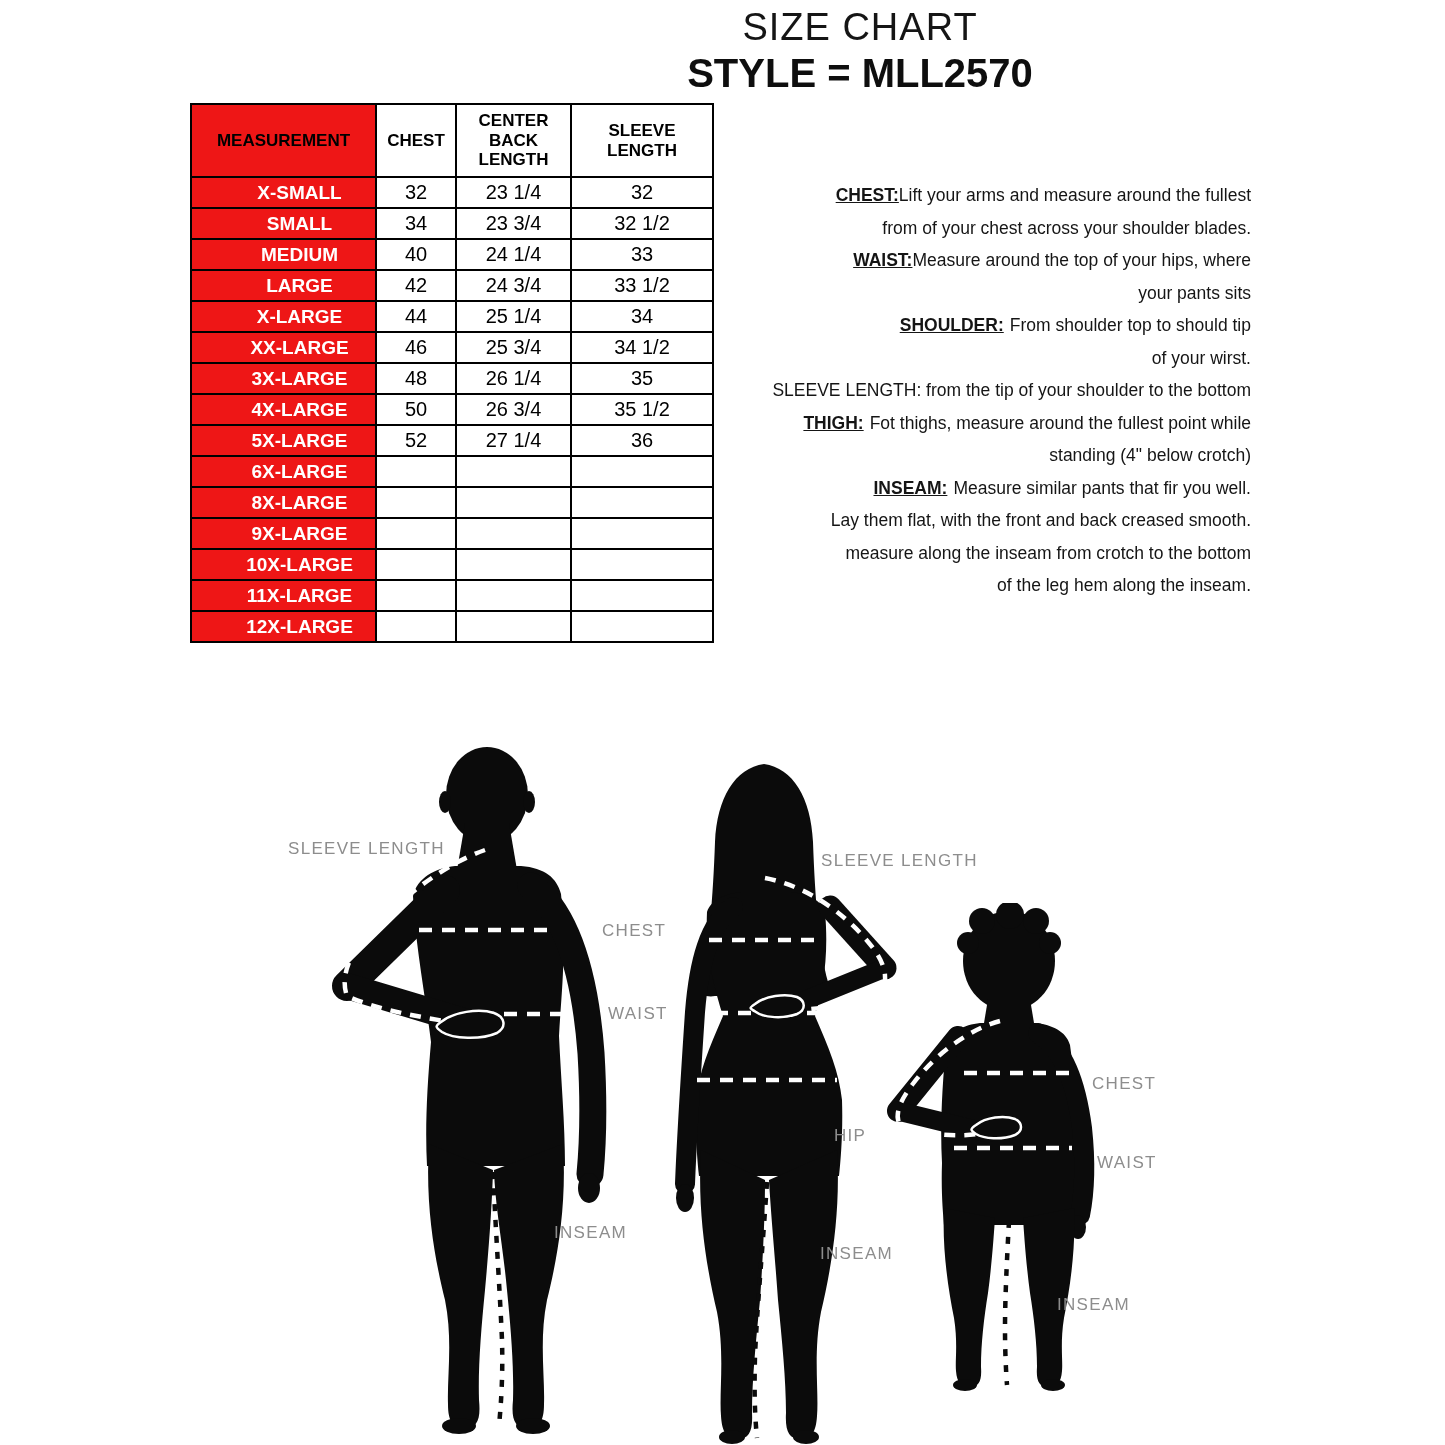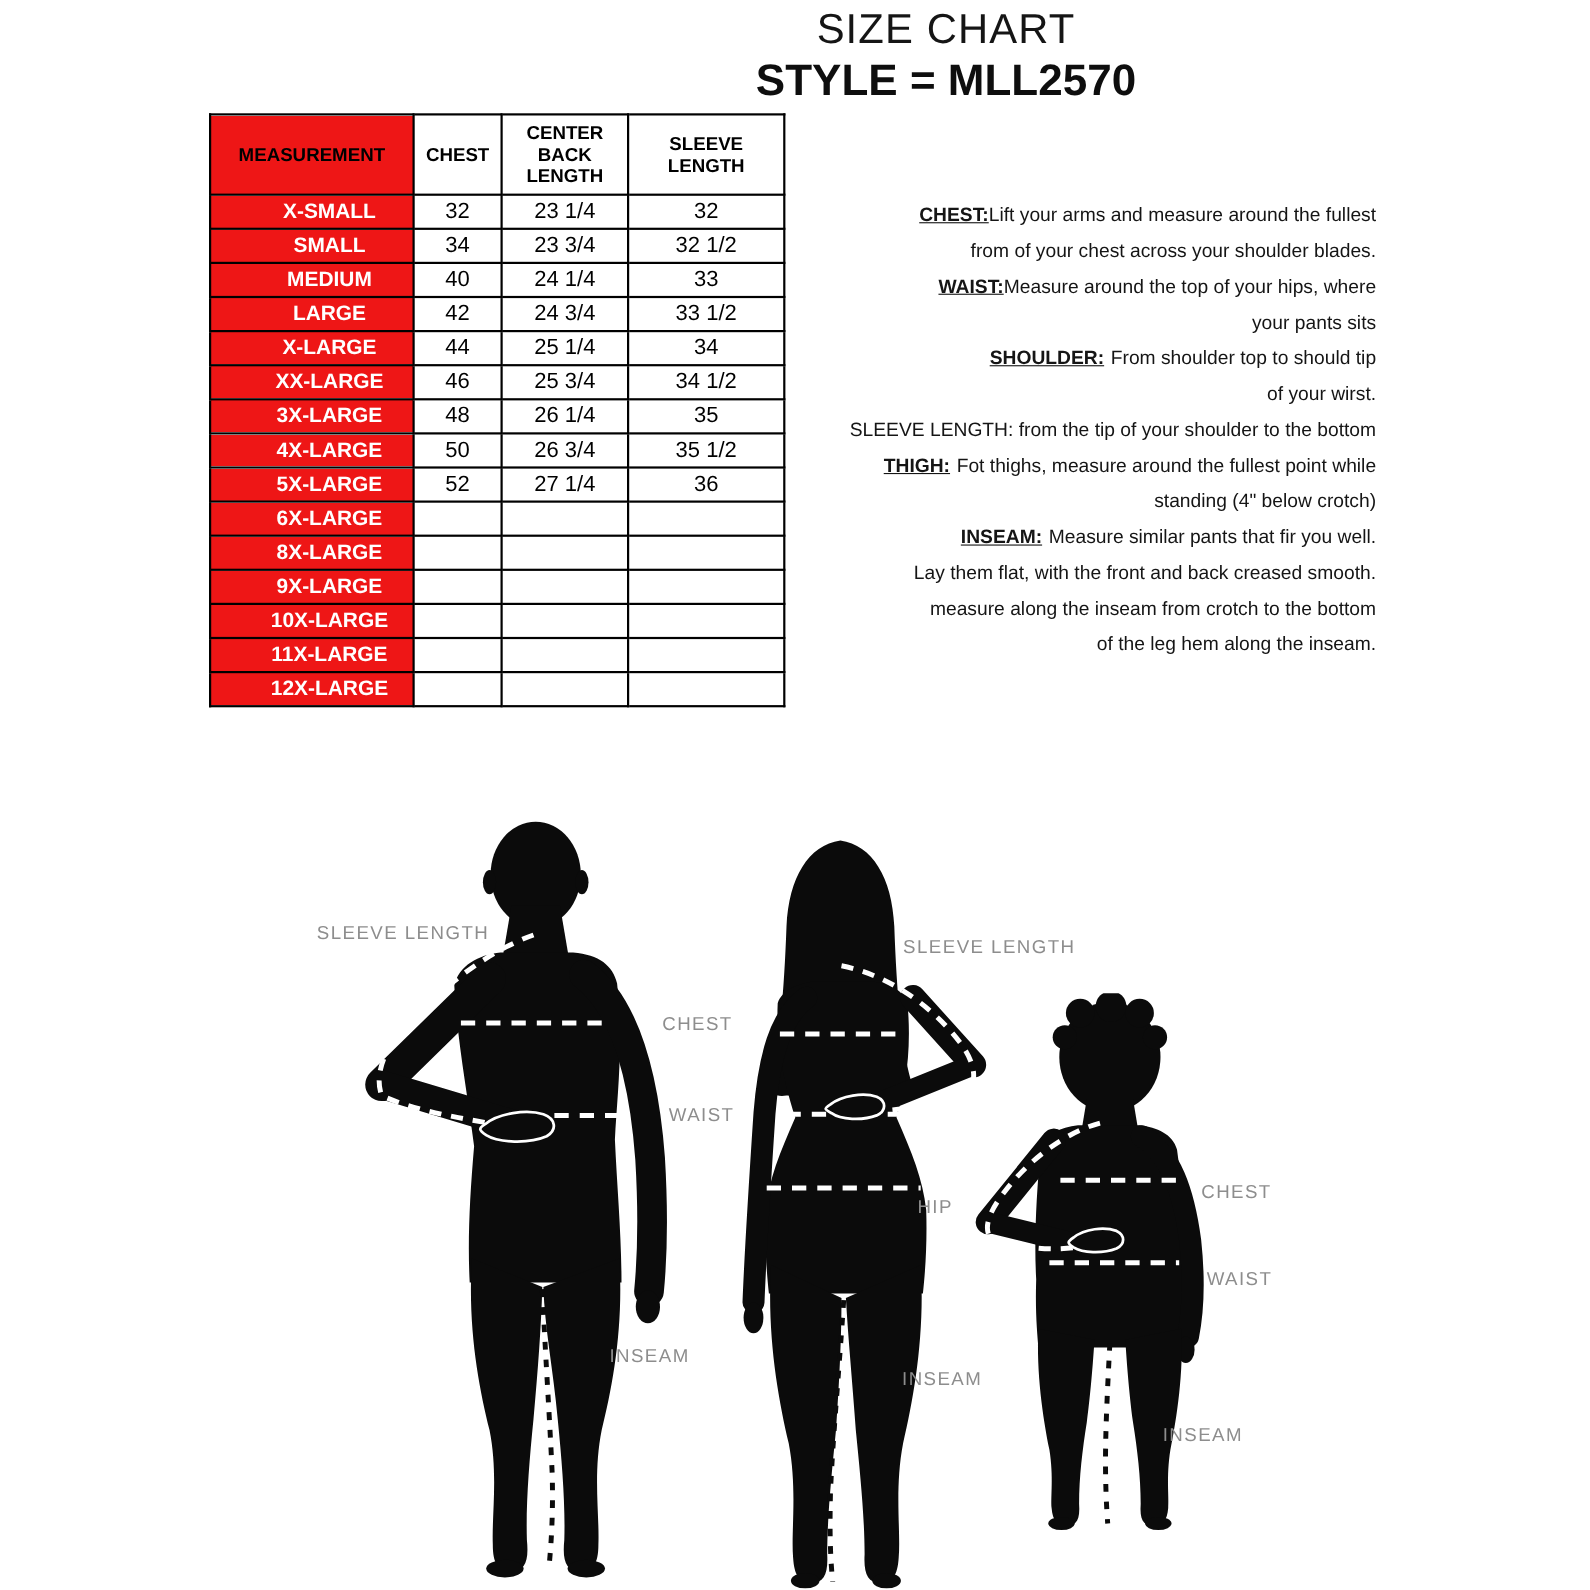--- a/index.html
+++ b/index.html
@@ -254,19 +254,19 @@
     <path class="hand" d="M106,222 C116,214 134,212 145,216
       C153,220 153,228 145,232 C132,237 114,236 106,231 C100,227 100,226 106,222 Z"></path>
     <path class="bdash" d="M139,318 C137,355 135,395 135,425 C135,450 136,468 137,482"></path>
   </svg>
 
   <div class="fig-label" style="left:288px;top:839px">SLEEVE LENGTH</div>
   <div class="fig-label" style="left:602px;top:921px">CHEST</div>
   <div class="fig-label" style="left:608px;top:1004px">WAIST</div>
   <div class="fig-label" style="left:554px;top:1223px">INSEAM</div>
   <div class="fig-label" style="left:821px;top:851px">SLEEVE LENGTH</div>
-  <div class="fig-label" style="left:834px;top:1088px">HIP</div>
+  <div class="fig-label" style="left:834px;top:1126px">HIP</div>
   <div class="fig-label" style="left:820px;top:1244px">INSEAM</div>
   <div class="fig-label" style="left:1092px;top:1074px">CHEST</div>
   <div class="fig-label" style="left:1097px;top:1153px">WAIST</div>
   <div class="fig-label" style="left:1057px;top:1295px">INSEAM</div>
 
 </div>
 
 </body></html>

